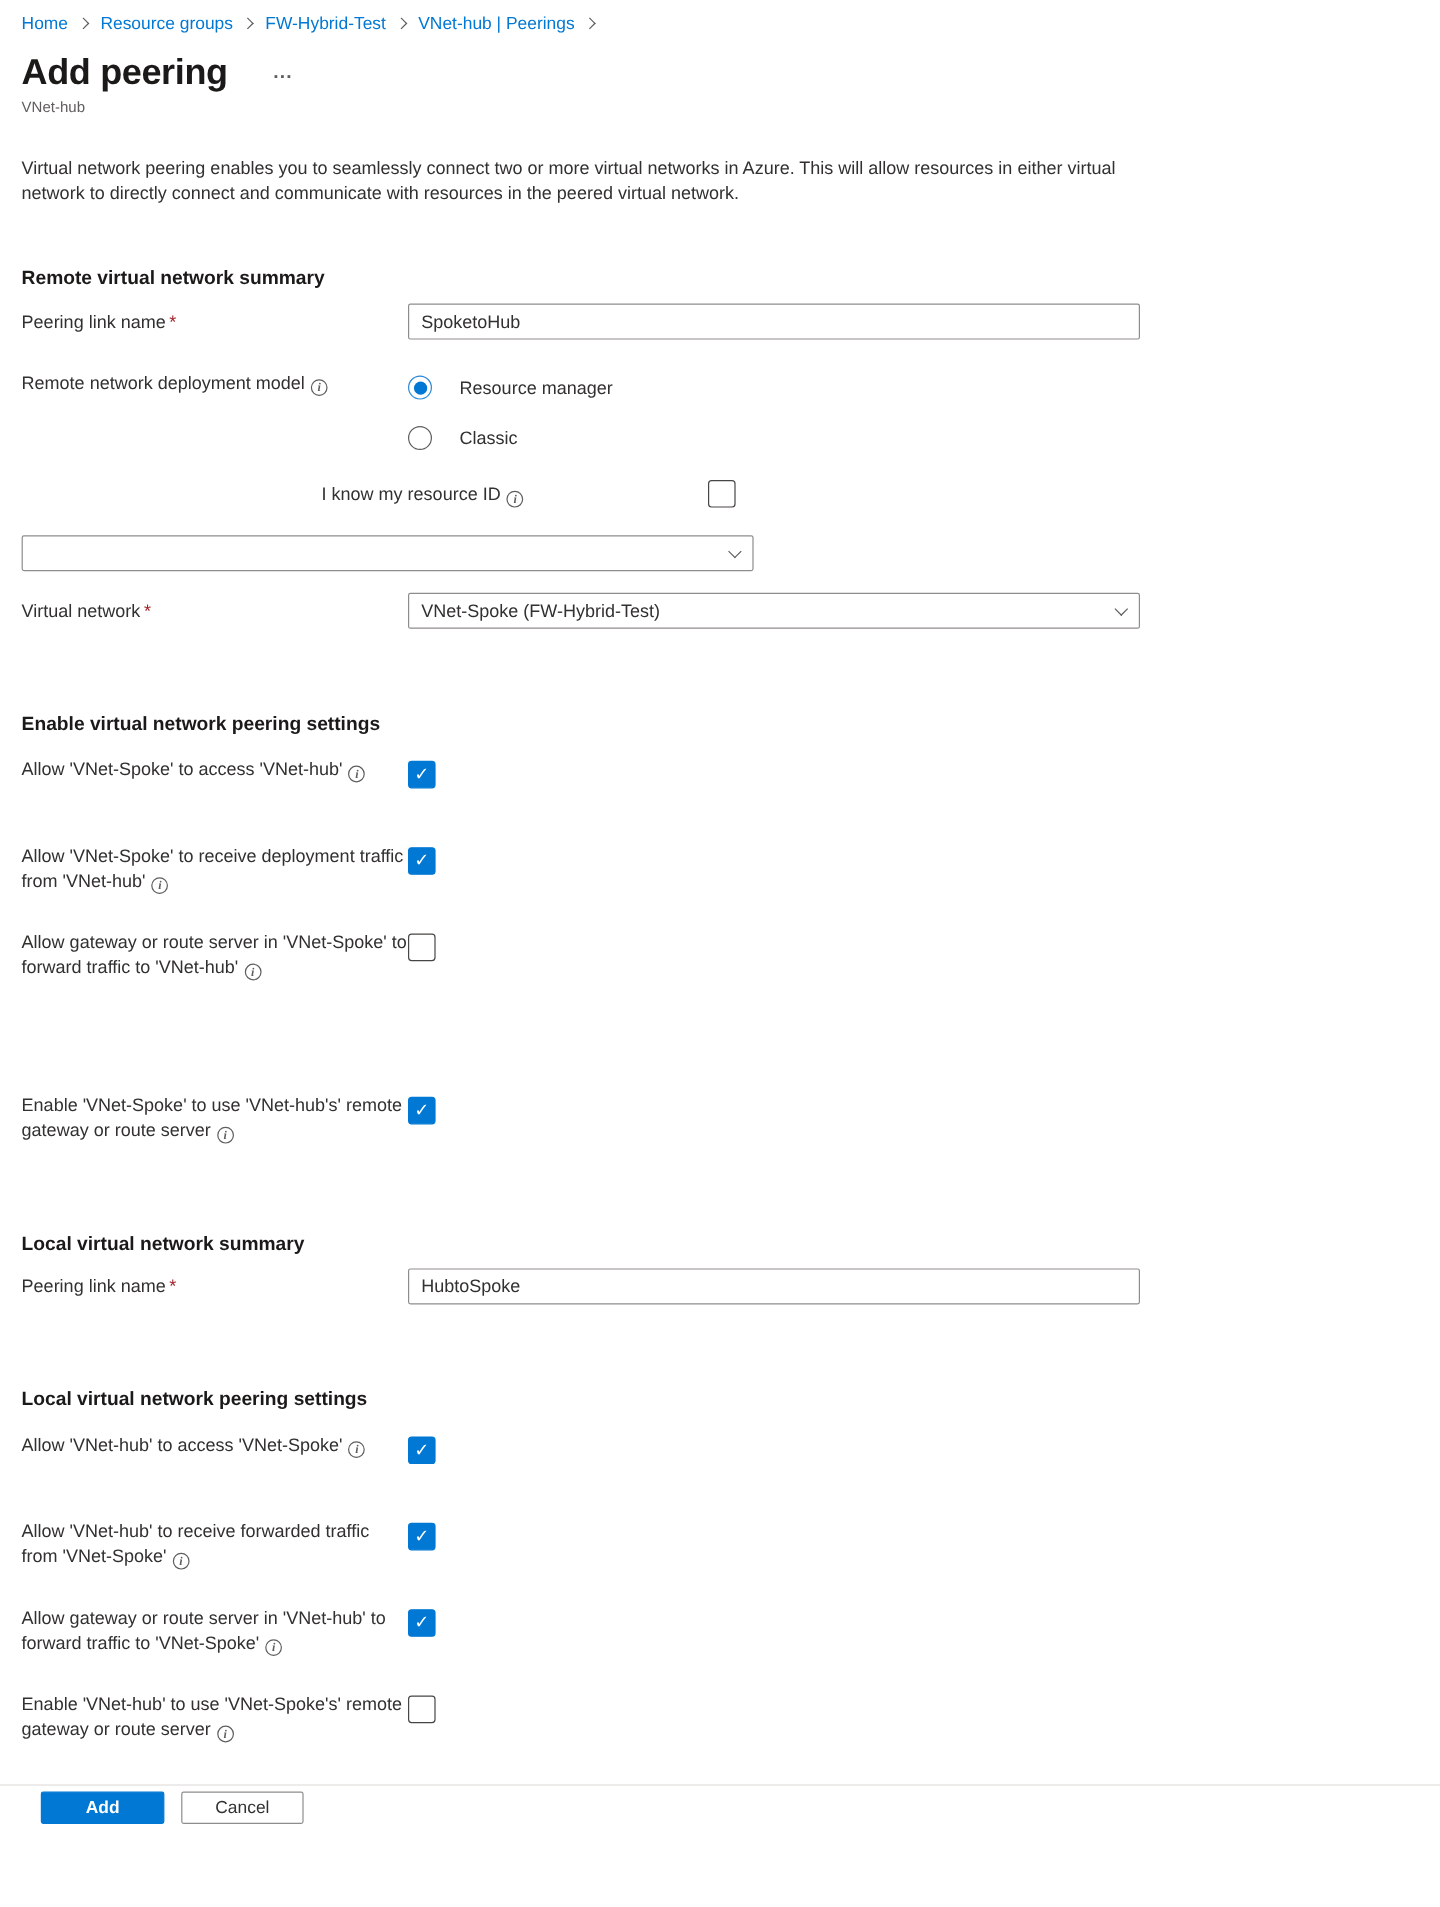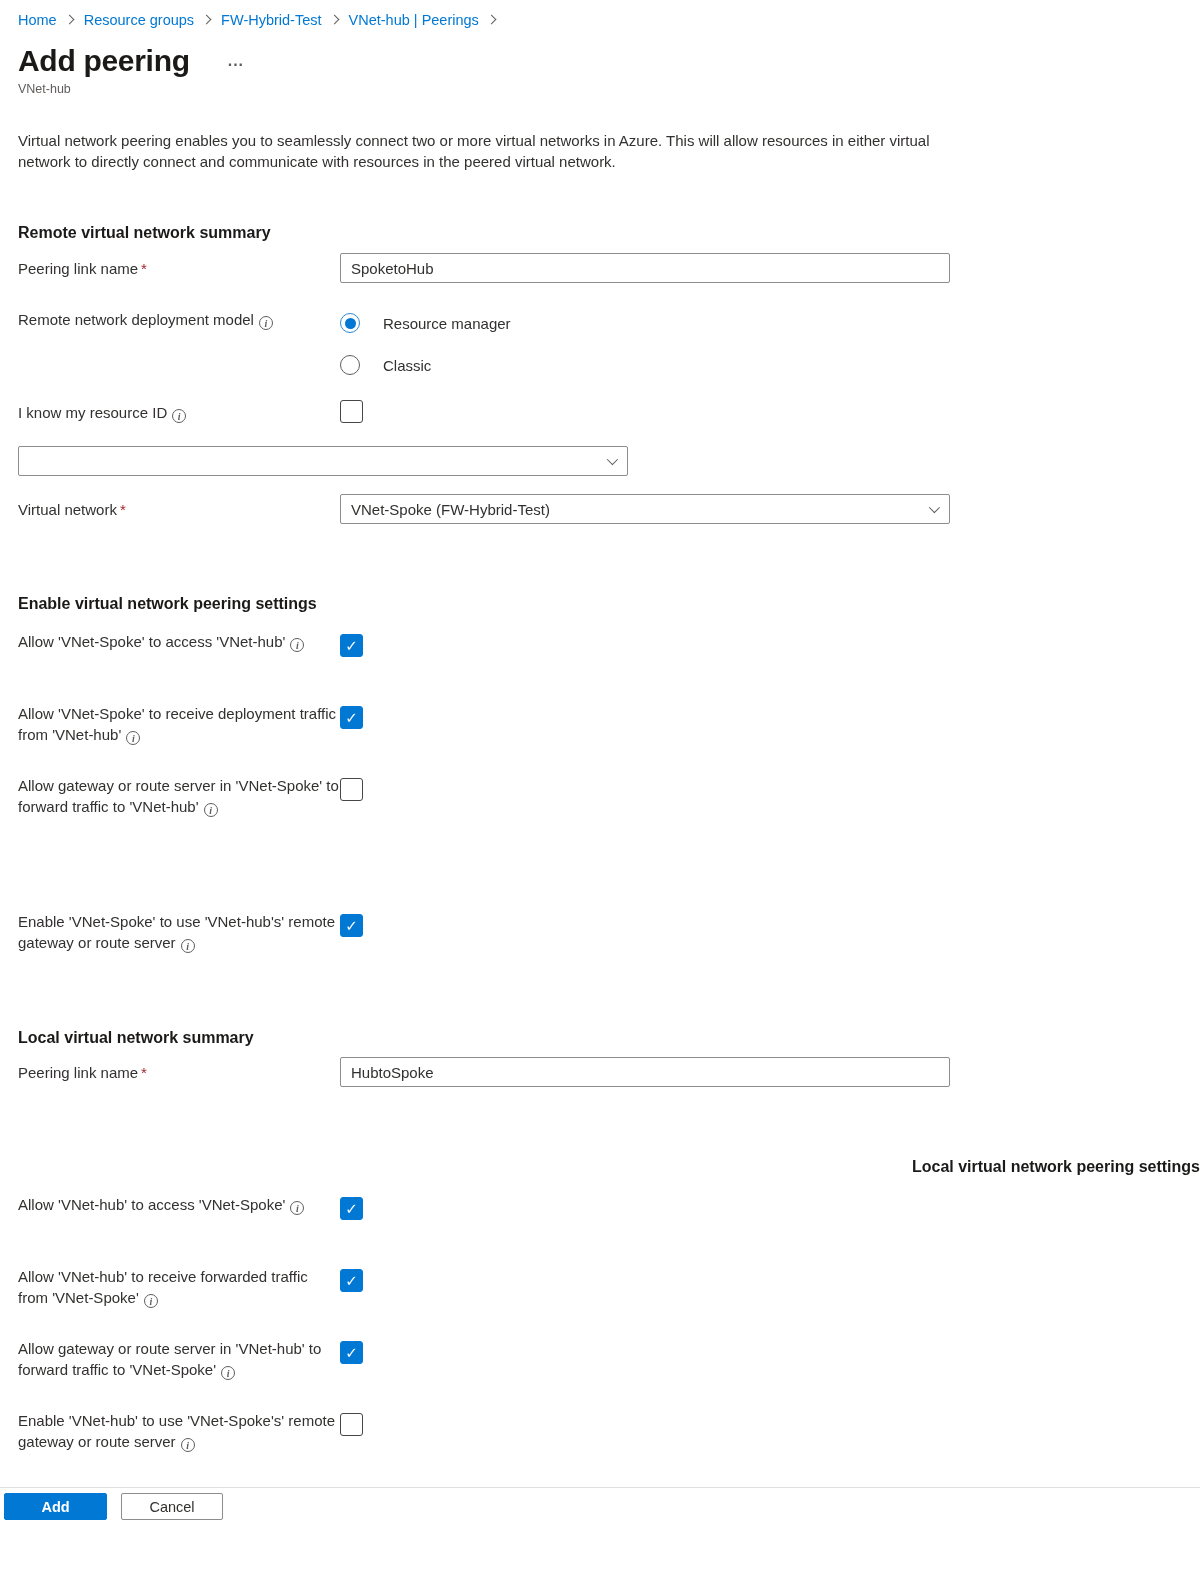--- a/index.html
+++ b/index.html
@@ -30,32 +30,32 @@
   .page-subtitle { font-size: 12.5px; color: #605e5c; margin-top: 3px; height: 15px; }
 
   
   .intro { margin-top: 33px; font-size: 15px; line-height: 21px; max-width: 925px; color: #323130; }
 
   
   .section-heading { font-size: 16px; font-weight: 700; color: #1b1a19; height: 19px; }
   .h-remote-summary { margin-top: 52px; }
   .h-remote-settings { margin-top: 71px; }
   .h-local-summary { margin-top: 76px; }
-  .h-local-settings { margin-top: 71px; text-align: right; }
+  .h-local-settings { margin-top: 71px; }
 
   
   .form-row { display: flex; align-items: flex-start; }
   .row-label { width: 322px; flex-shrink: 0; font-size: 15px; line-height: 21px; color: #323130; padding-top: 5px; }
   .row-label.no-pad { padding-top: 0; }
   .required { color: #a4262c; margin-left: 3px; }
   .row-control { width: 610px; }
 
   .r-peering1 { margin-top: 10px; }
   .r-deploy   { margin-top: 26px; }
-  .r-resid    { margin-top: 25px; }
+  .r-resid    { margin-top: 25px; justify-content: flex-end; }
   .r-sub      { margin-top: 23px; }
   .r-vnet     { margin-top: 18px; }
   .r-peering2 { margin-top: 9px; }
 
   
   .text-input {
     width: 610px; height: 30px; border: 1px solid #8f8d8b; border-radius: 2px;
     font-family: "Liberation Sans", "DejaVu Sans", sans-serif;
     font-size: 15px; color: #323130; padding: 0 10px; outline: none; background: #fff;
   }
@@ -106,21 +106,21 @@
   .setting-row { display: flex; align-items: flex-start; }
   .setting-row .row-label { padding-top: 0; }
   .setting-row .checkbox { margin-top: 3px; }
   .s-first { margin-top: 17px; }
   .s-next  { margin-top: 30px; }
   .s-gap   { margin-top: 94px; }
   .setting-row { min-height: 42px; }
 
   
   .footer-divider { position: absolute; left: 0; right: 0; top: 1487px; height: 1px; background: #e1dfdd; }
-  .footer { position: absolute; left: 4px; top: 1493px; display: flex; align-items: center; }
+  .footer { position: absolute; left: 34px; top: 1493px; display: flex; align-items: center; }
   .btn-add {
     width: 103px; height: 27px; background: #0078d4; color: #fff; border: 1px solid #0078d4;
     border-radius: 2px; font-size: 14.5px; font-weight: 700; cursor: pointer;
     font-family: "Liberation Sans", "DejaVu Sans", sans-serif;
   }
   .btn-cancel {
     width: 102px; height: 27px; background: #fff; color: #323130; border: 1px solid #8f8d8b;
     border-radius: 2px; font-size: 14.5px; cursor: pointer; margin-left: 14px;
     font-family: "Liberation Sans", "DejaVu Sans", sans-serif;
   }

